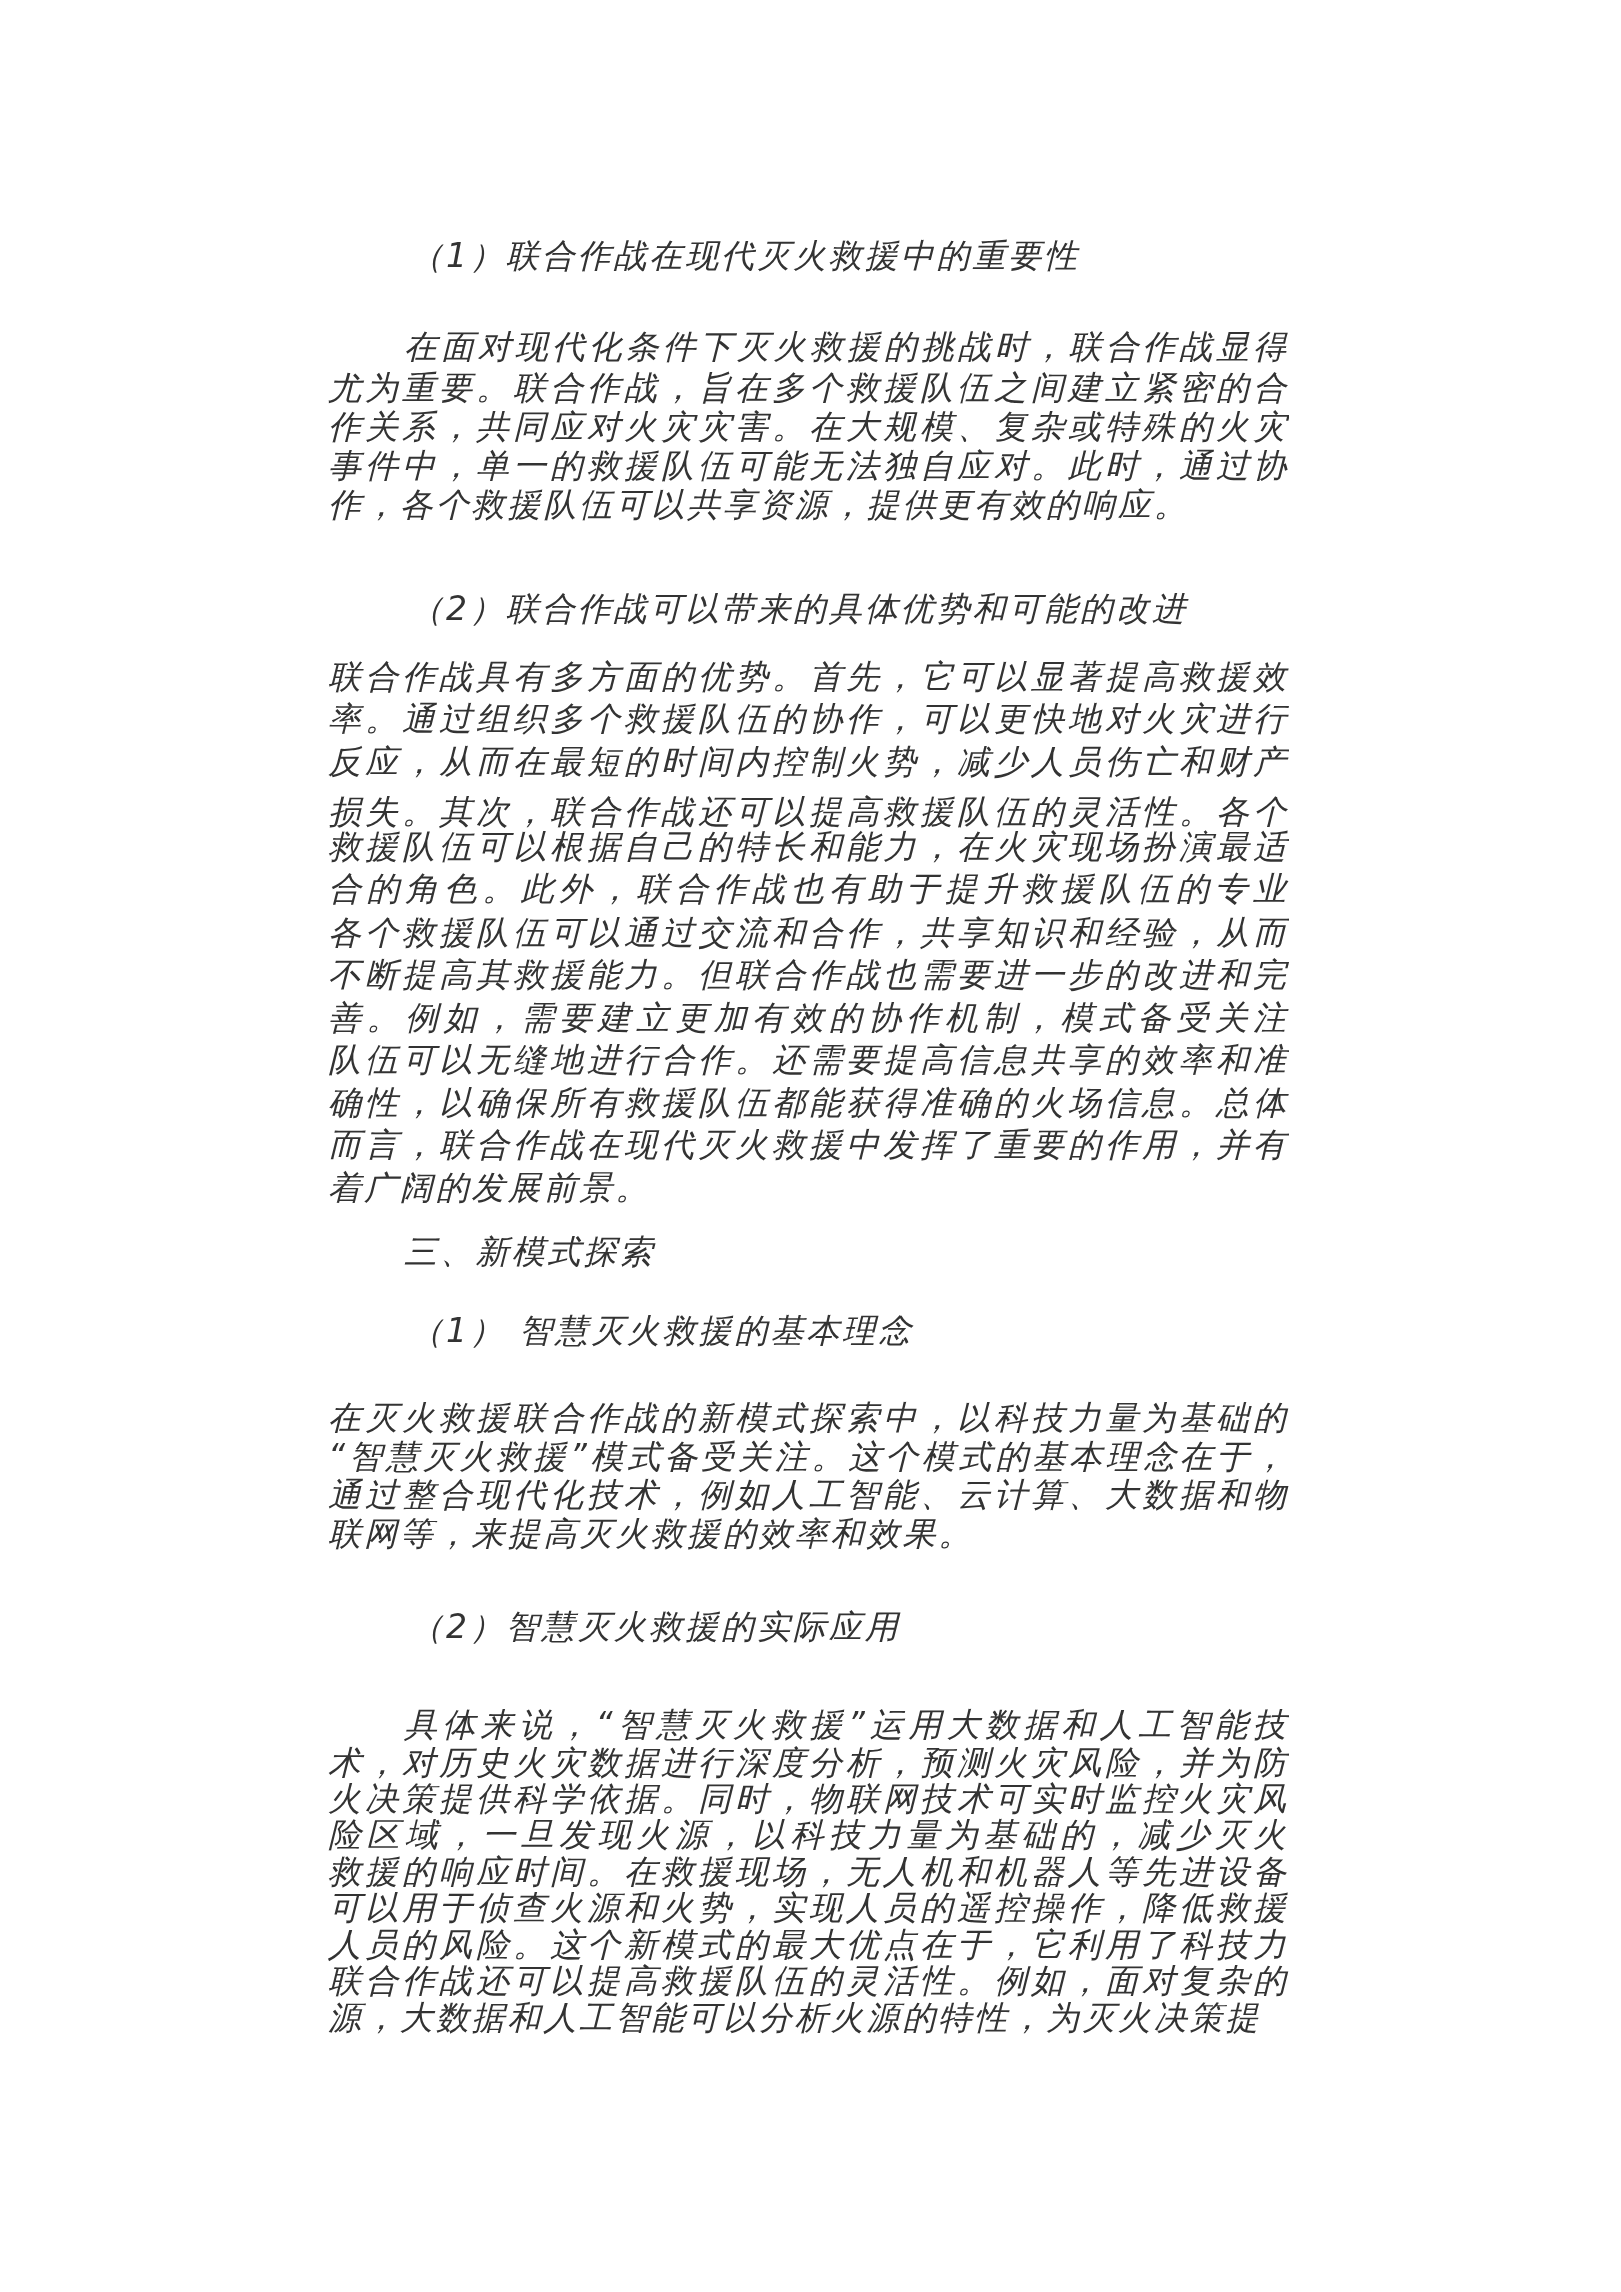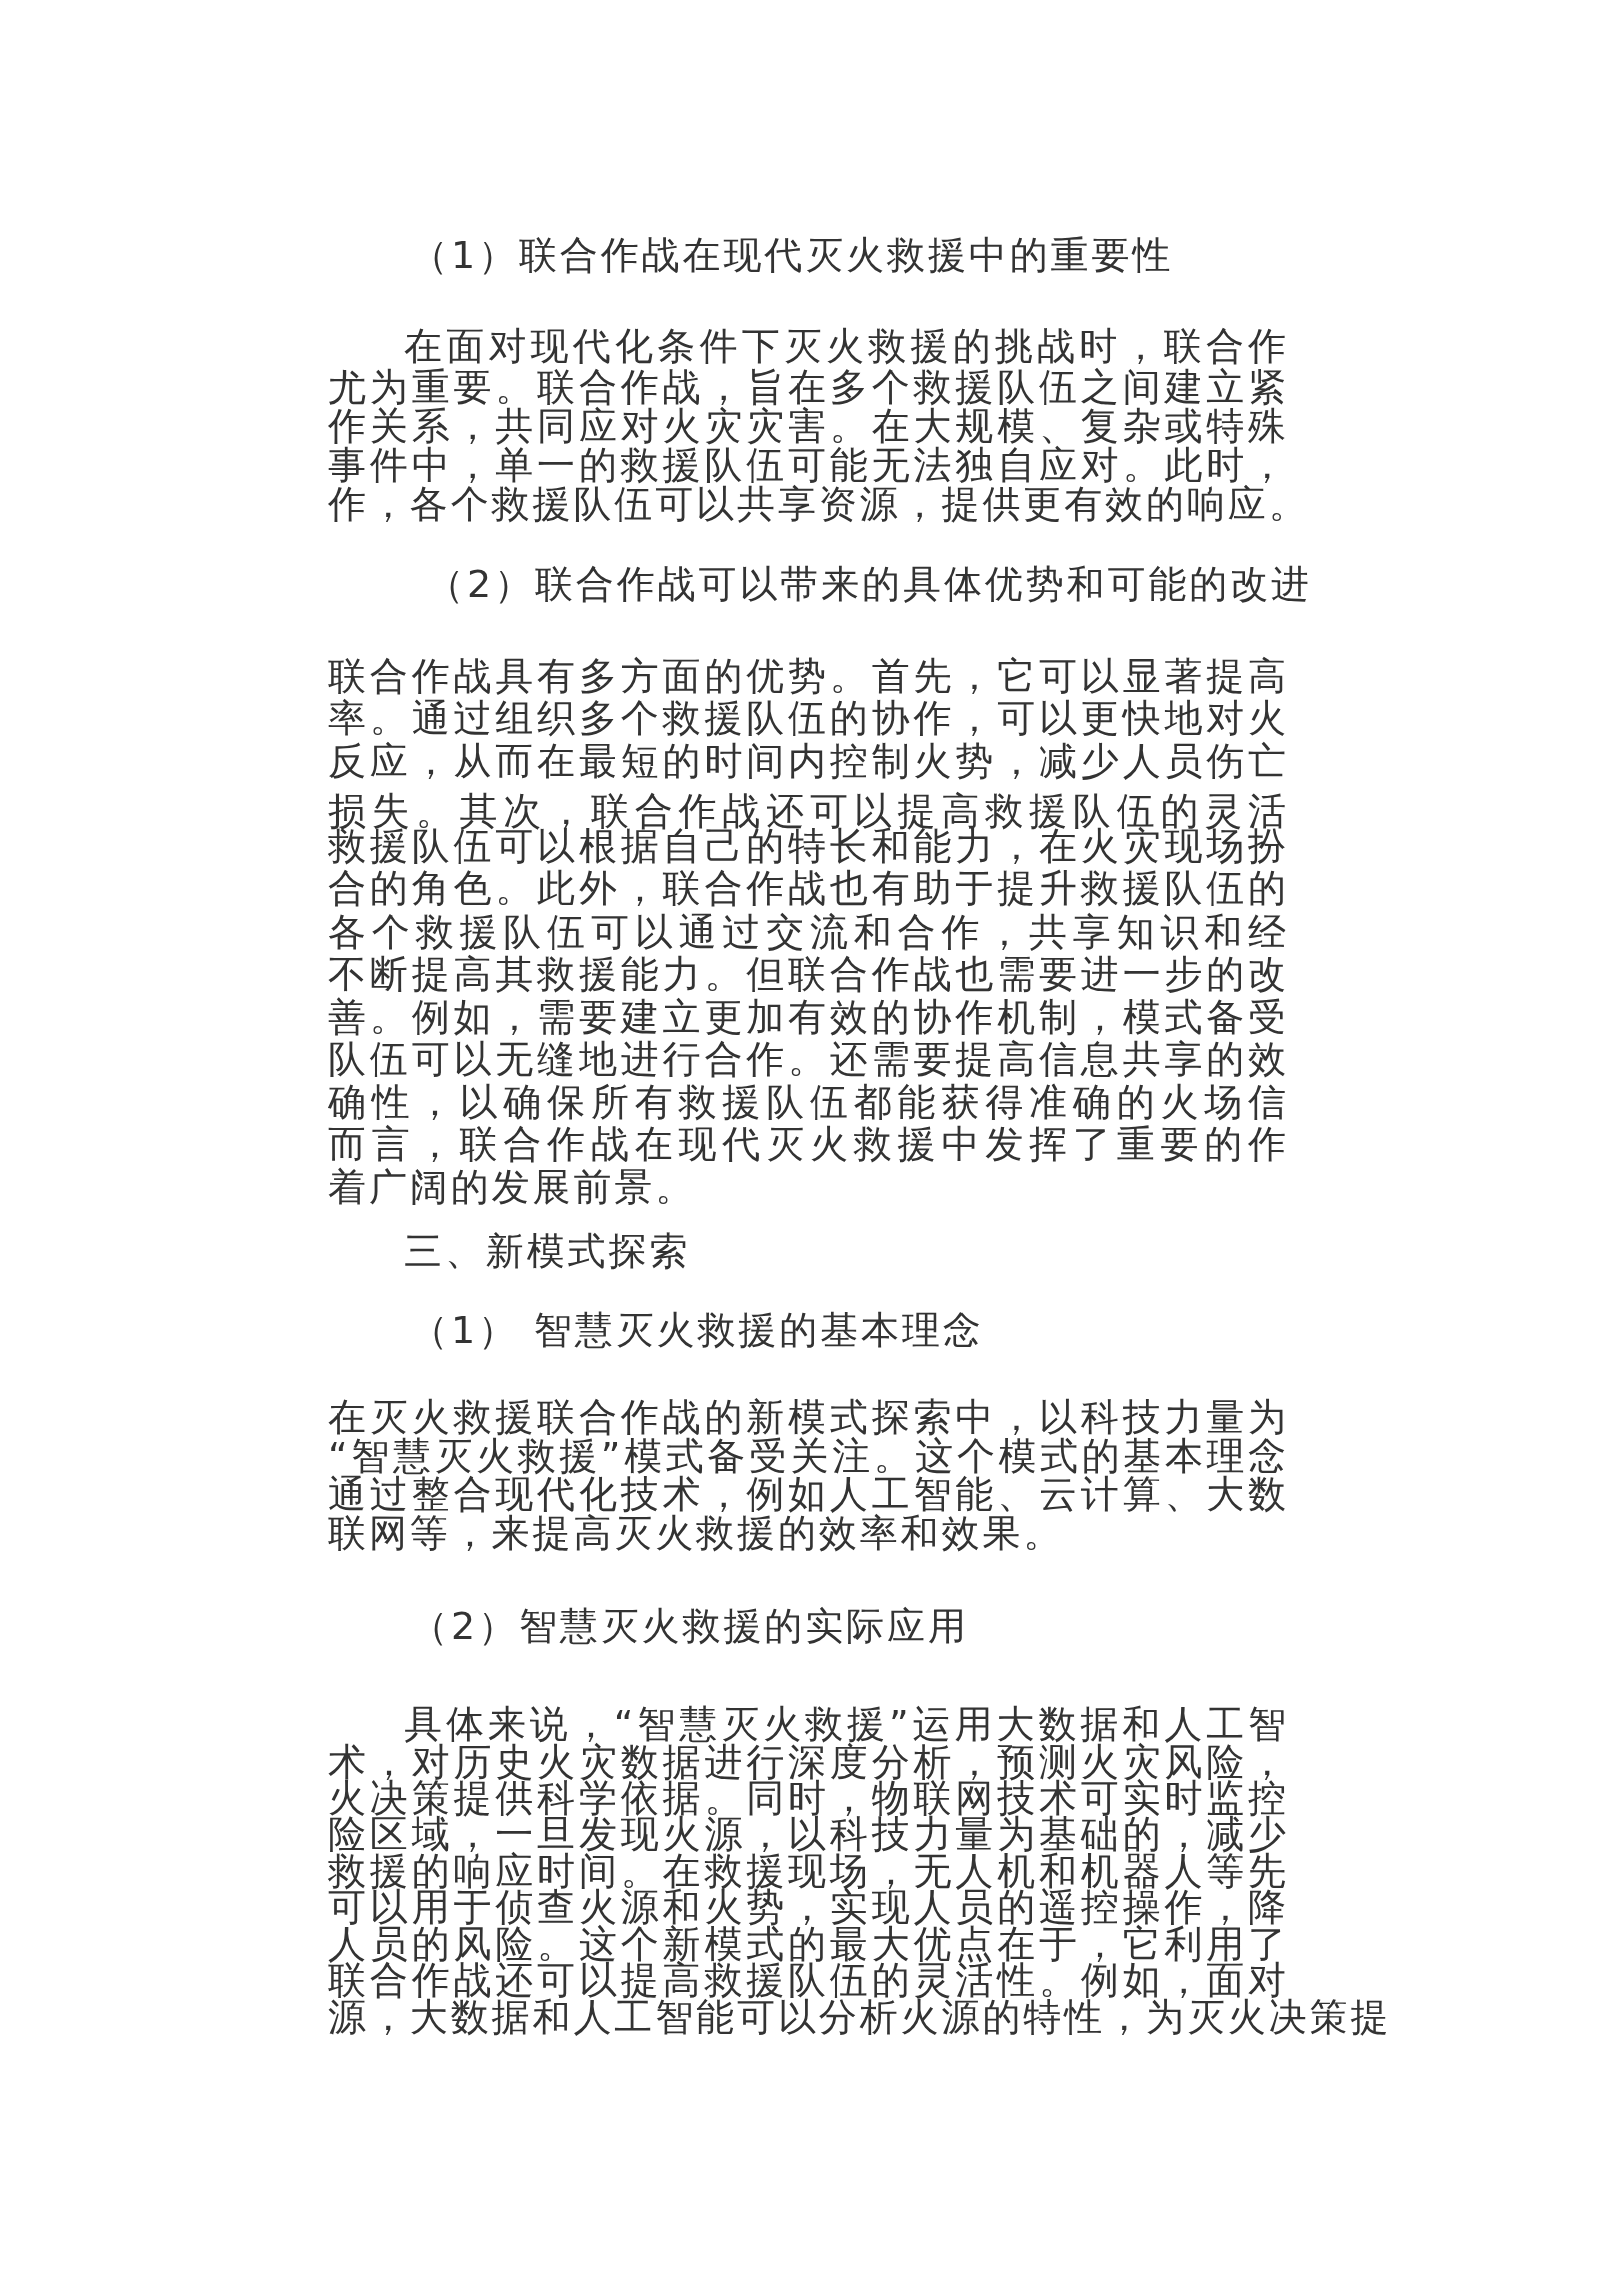--- a/index.html
+++ b/index.html
@@ -1,33 +1,33 @@
 <!DOCTYPE html>
 <html><head>
 <meta charset="utf-8">
 <style>
   html, body { margin:0; padding:0; background:#ffffff; }
   body { width:1621px; height:2293px; position:relative; overflow:hidden;
          font-family:"DejaVu Sans", "Liberation Sans", sans-serif; color:#333333; }
-  .line { position:absolute; left:328px; width:961px; font-size:38px; line-height:41px;
-          white-space:nowrap; letter-spacing:2.9px; }
+  .line { position:absolute; left:328px; width:961px; font-size:33px; line-height:41px;
+          white-space:nowrap; letter-spacing:2.9px;font-style:italic; }
   .justify { text-align:justify; text-align-last:justify; white-space:normal; height:41px; overflow:hidden; }
   .indent { left:404px; width:885px; }
 </style>
 </head>
 <body>
 
 <div id="page">
     <div class="line" style="top: 235px; left: 410px;">（1）联合作战在现代灭火救援中的重要性</div>
     <div class="line justify indent" style="top: 326px;">在面对现代化条件下灭火救援的挑战时，联合作战显得</div>
     <div class="line justify" style="top: 367px;">尤为重要。联合作战，旨在多个救援队伍之间建立紧密的合</div>
     <div class="line justify" style="top: 406px;">作关系，共同应对火灾灾害。在大规模、复杂或特殊的火灾</div>
     <div class="line justify" style="top: 445px;">事件中，单一的救援队伍可能无法独自应对。此时，通过协</div>
     <div class="line" style="top: 484px;">作，各个救援队伍可以共享资源，提供更有效的响应。</div>
-    <div class="line" style="top: 564px; left: 410px; margin-left: 16px;">（2）联合作战可以带来的具体优势和可能的改进</div>
+    <div class="line" style="top: 588px; left: 410px;">（2）联合作战可以带来的具体优势和可能的改进</div>
     <div class="line justify" style="top: 656px;">联合作战具有多方面的优势。首先，它可以显著提高救援效</div>
     <div class="line justify" style="top: 698px;">率。通过组织多个救援队伍的协作，可以更快地对火灾进行</div>
     <div class="line justify" style="top: 741px;">反应，从而在最短的时间内控制火势，减少人员伤亡和财产</div>
     <div class="line justify" style="top: 783px; margin-top: 8px;">损失。其次，联合作战还可以提高救援队伍的灵活性。各个</div>
     <div class="line justify" style="top: 826px;">救援队伍可以根据自己的特长和能力，在火灾现场扮演最适</div>
     <div class="line justify" style="top: 868px;">合的角色。此外，联合作战也有助于提升救援队伍的专业性。</div>
     <div class="line justify" style="top: 912px;">各个救援队伍可以通过交流和合作，共享知识和经验，从而</div>
     <div class="line justify" style="top: 954px;">不断提高其救援能力。但联合作战也需要进一步的改进和完</div>
     <div class="line justify" style="top: 997px;">善。例如，需要建立更加有效的协作机制，模式备受关注</div>
     <div class="line justify" style="top: 1039px;">队伍可以无缝地进行合作。还需要提高信息共享的效率和准</div>

